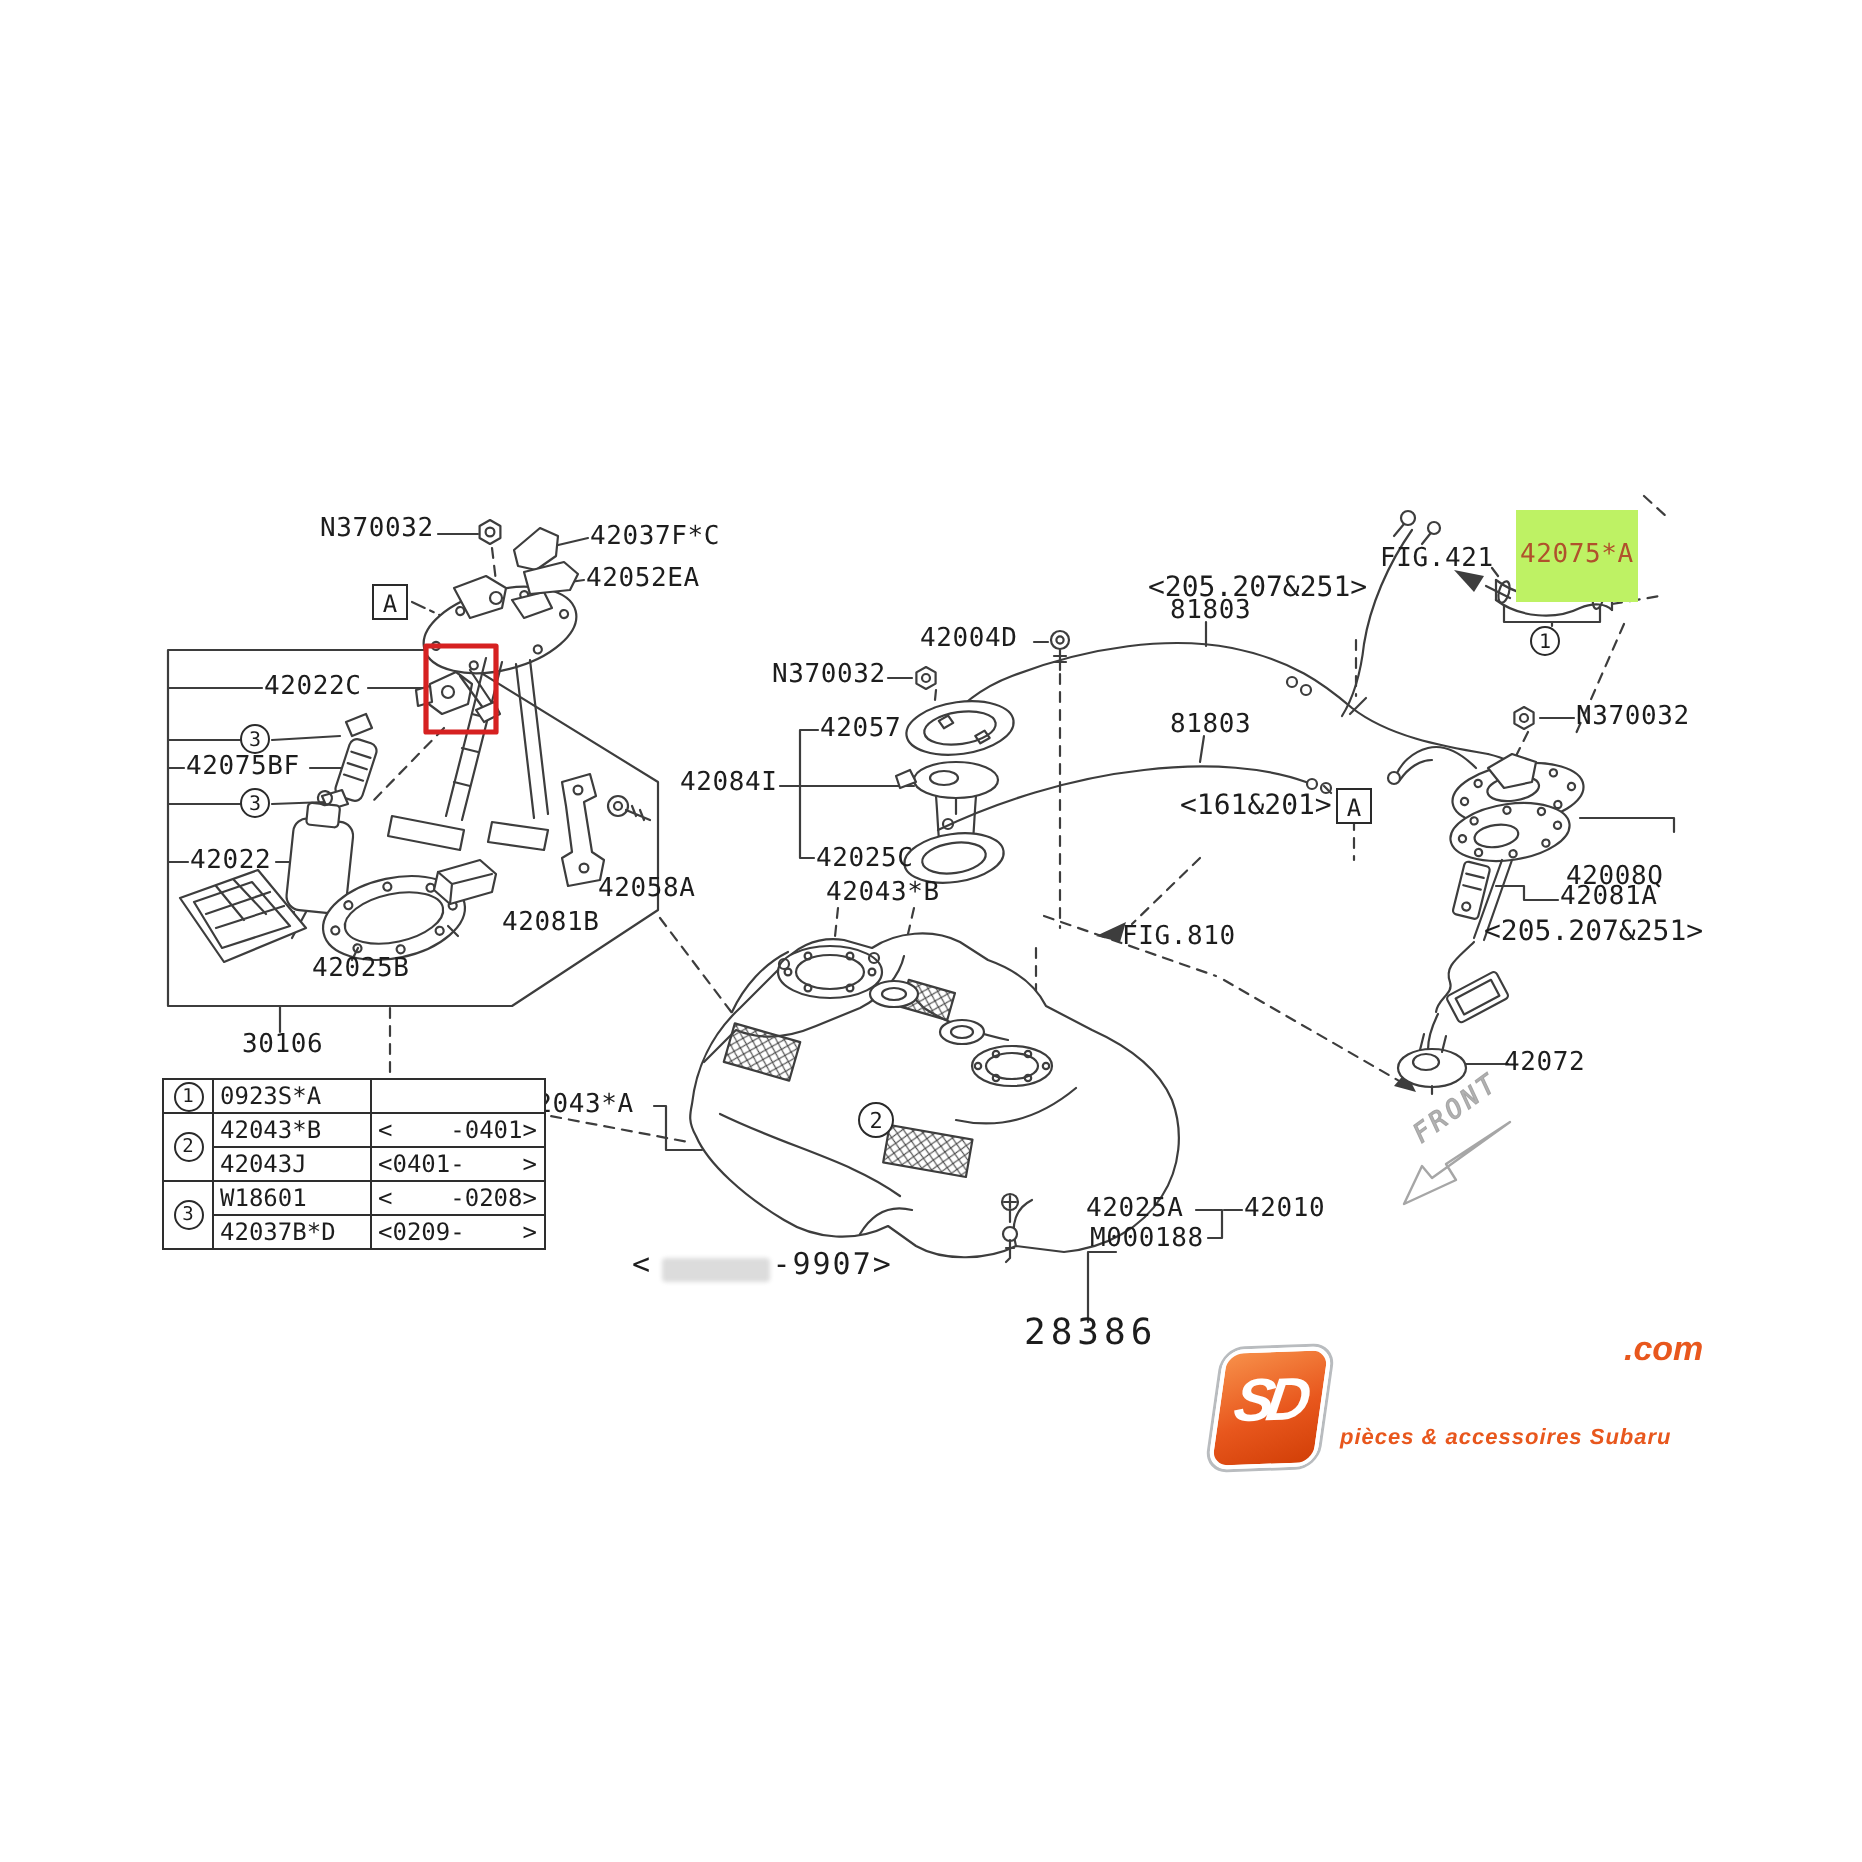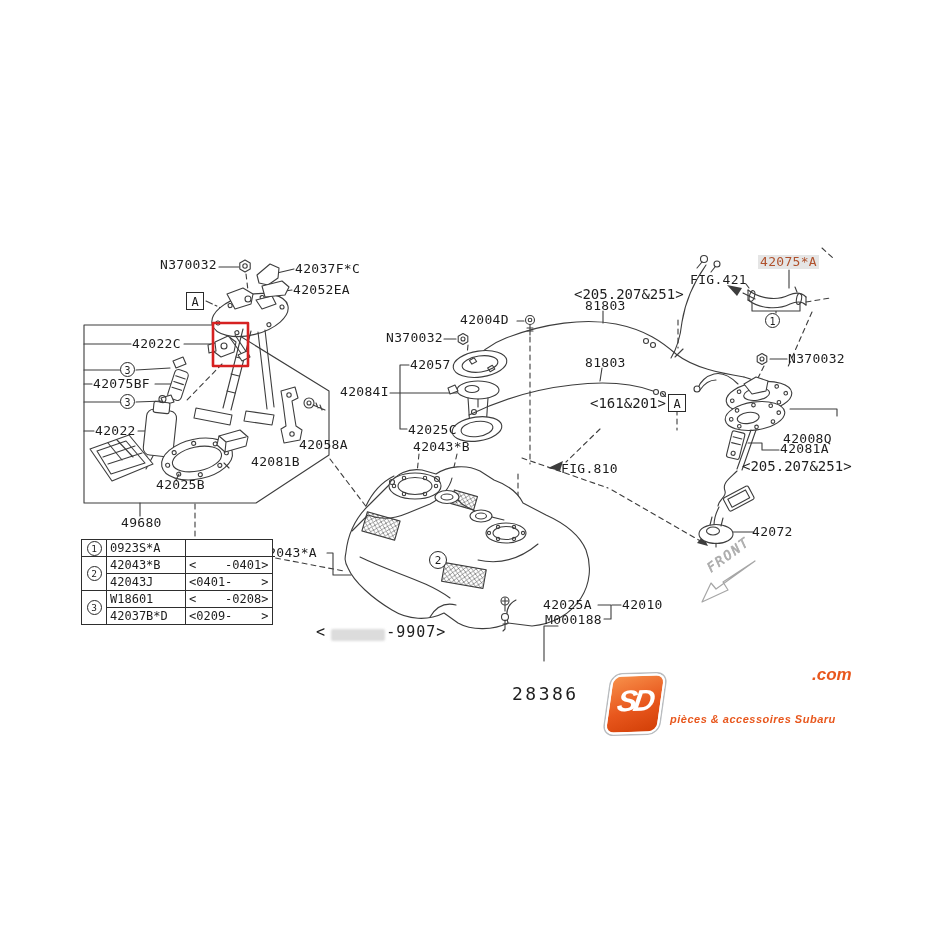--- a/index.html
+++ b/index.html
@@ -4,21 +4,21 @@
 <style>
   html,body{margin:0;padding:0;background:#fff;}
   #stage{position:relative;width:924px;height:931px;background:#fff;overflow:hidden;
          font-family:"DejaVu Sans Mono",monospace;margin-top:12px;}
   #art{position:absolute;left:0;top:0;}
   .lbl{position:absolute;font:13px "DejaVu Sans Mono",monospace;color:#1d1d1d;
        white-space:pre;letter-spacing:.3px;line-height:14px;}
   .sm{font-size:14px;letter-spacing:0;}
   .lg{font-size:15px;letter-spacing:1px;}
   .xl{font-size:18px;letter-spacing:2.5px;}
-  .hl{background:#e5e5e5;color:#b0512c;padding:0 2px;}
+  .hl{background:#bef264;color:#b0512c;padding:16px 2px;}
   .circ{position:absolute;width:15px;height:15px;border:1.2px solid #2a2a2a;border-radius:50%;
         background:#fff;font-size:10px;line-height:15px;text-align:center;color:#1d1d1d;
         font-family:"DejaVu Sans Mono",monospace;box-sizing:border-box;}
   .circ.big{width:18px;height:18px;line-height:18px;font-size:11px;}
   .boxa{position:absolute;width:18px;height:18px;border:1.3px solid #2a2a2a;background:#fff;
         font-size:12px;line-height:18px;text-align:center;color:#1d1d1d;box-sizing:border-box;
         font-family:"DejaVu Sans Mono",monospace;}
   .redacted{position:absolute;left:331px;top:617px;width:54px;height:12px;background:#dcdcdc;
         filter:blur(1px);border-radius:2px;}
   .front-txt{position:absolute;left:704px;top:551px;transform:rotate(-36deg);
@@ -329,21 +329,21 @@
 
 <span class="lbl" style="left:160px;top:246px">N370032</span>
 <span class="lbl" style="left:295px;top:250px">42037F*C</span>
 <span class="lbl" style="left:293px;top:271px">42052EA</span>
 <span class="lbl" style="left:132px;top:325px">42022C</span>
 <span class="lbl" style="left:93px;top:365px">42075BF</span>
 <span class="lbl" style="left:95px;top:412px">42022</span>
 <span class="lbl" style="left:299px;top:426px">42058A</span>
 <span class="lbl" style="left:251px;top:443px">42081B</span>
 <span class="lbl" style="left:156px;top:466px">42025B</span>
-<span class="lbl" style="left:121px;top:504px">49680</span>
+<span class="lbl" style="left:121px;top:504px">30106</span>
 <span class="lbl" style="left:260px;top:534px">42043*A</span>
 <span class="lbl" style="left:460px;top:301px">42004D</span>
 <span class="lbl" style="left:386px;top:319px">N370032</span>
 <span class="lbl" style="left:410px;top:346px">42057</span>
 <span class="lbl" style="left:340px;top:373px">42084I</span>
 <span class="lbl" style="left:408px;top:411px">42025C</span>
 <span class="lbl" style="left:413px;top:428px">42043*B</span>
 <span class="lbl sm" style="left:574px;top:275px">&lt;205.207&amp;251&gt;</span>
 <span class="lbl" style="left:585px;top:287px">81803</span>
 <span class="lbl" style="left:690px;top:261px">FIG.421</span>
@@ -354,21 +354,21 @@
 <span class="lbl" style="left:783px;top:420px">42008Q</span>
 <span class="lbl" style="left:780px;top:430px">42081A</span>
 <span class="lbl sm" style="left:742px;top:447px">&lt;205.207&amp;251&gt;</span>
 <span class="lbl" style="left:561px;top:450px">FIG.810</span>
 <span class="lbl" style="left:752px;top:513px">42072</span>
 <span class="lbl" style="left:543px;top:586px">42025A</span>
 <span class="lbl" style="left:622px;top:586px">42010</span>
 <span class="lbl" style="left:545px;top:601px">M000188</span>
 <span class="lbl lg" style="left:316px;top:613px">&lt;      -9907&gt;</span>
 <span class="redacted"></span>
-<span class="lbl xl" style="left:512px;top:675px">28386</span>
+<span class="lbl xl" style="left:512px;top:648px">28386</span>
 <span class="front-txt">FRONT</span>
 
 <span class="circ" style="left:765px;top:301px">1</span>
 <span class="circ big" style="left:429px;top:539px">2</span>
 <span class="circ" style="left:120px;top:350px">3</span>
 <span class="circ" style="left:120px;top:382px">3</span>
 <span class="boxa" style="left:186px;top:280px">A</span>
 <span class="boxa" style="left:668px;top:382px">A</span>
 
 <table id="parts-table">

